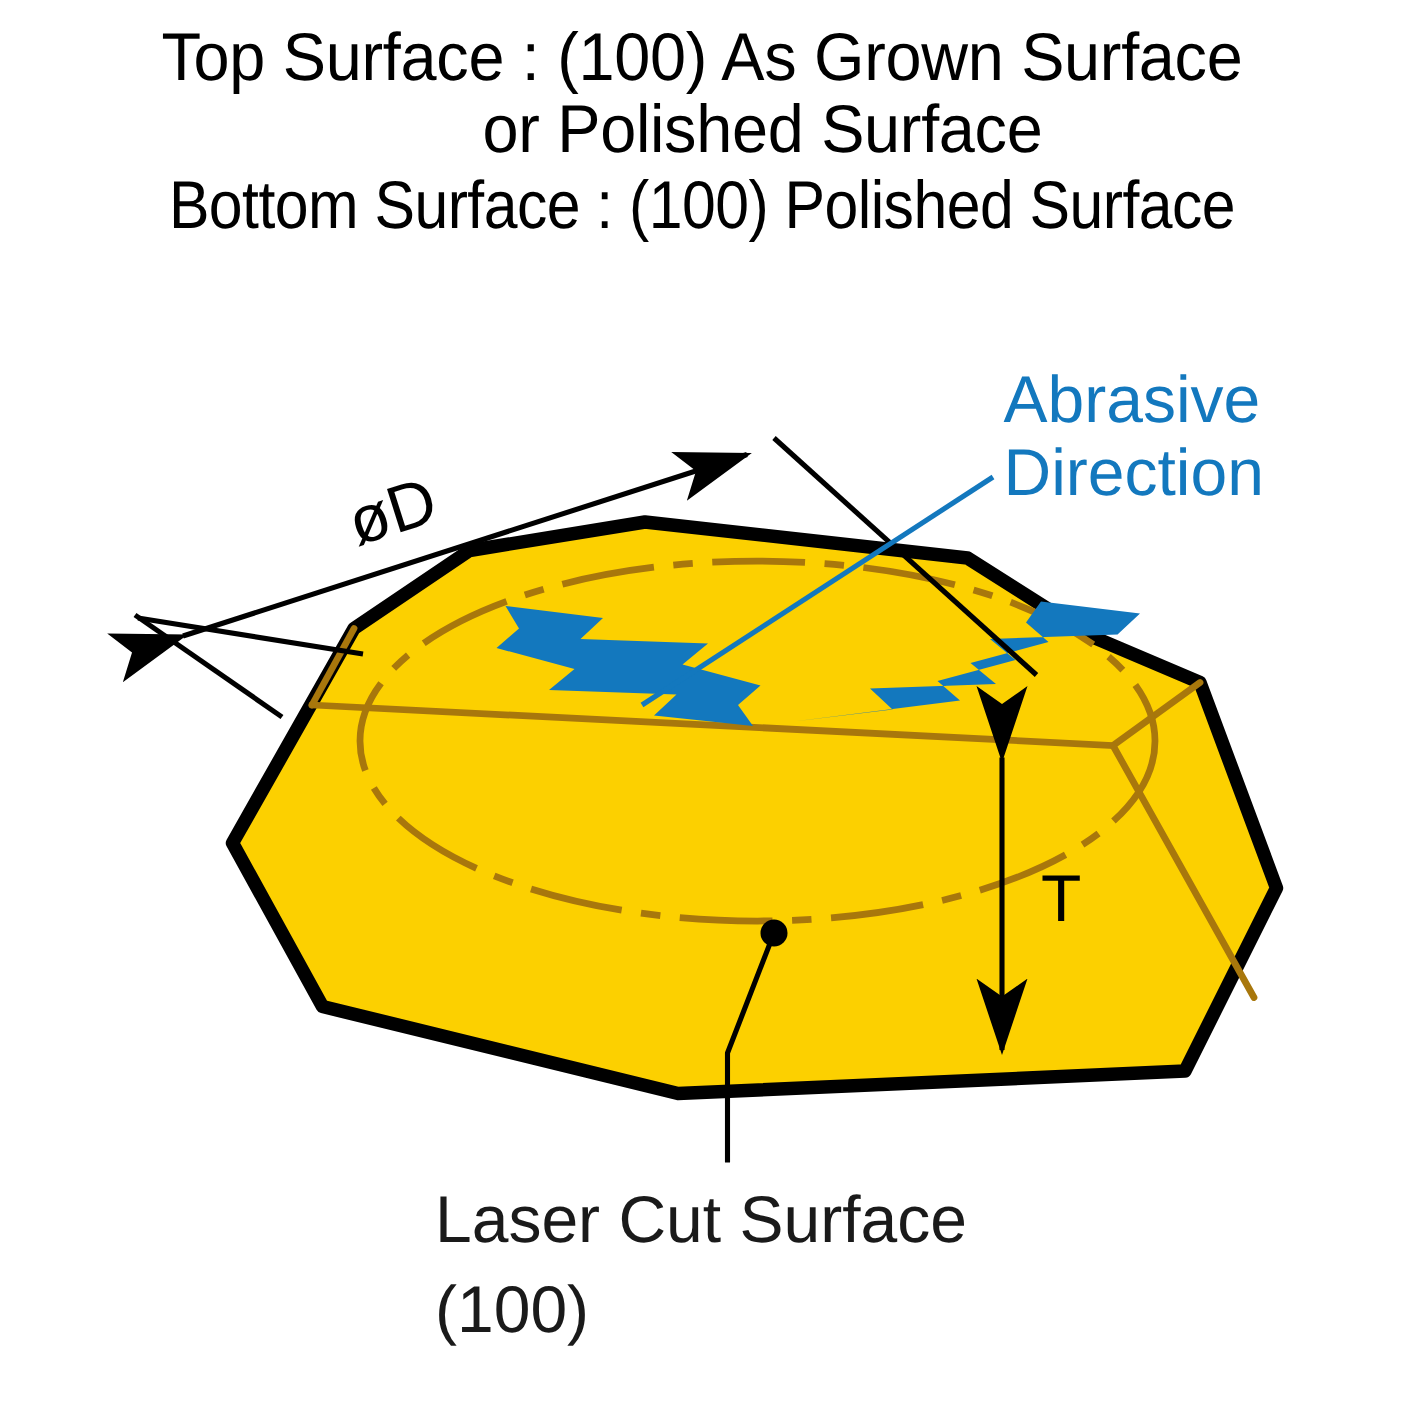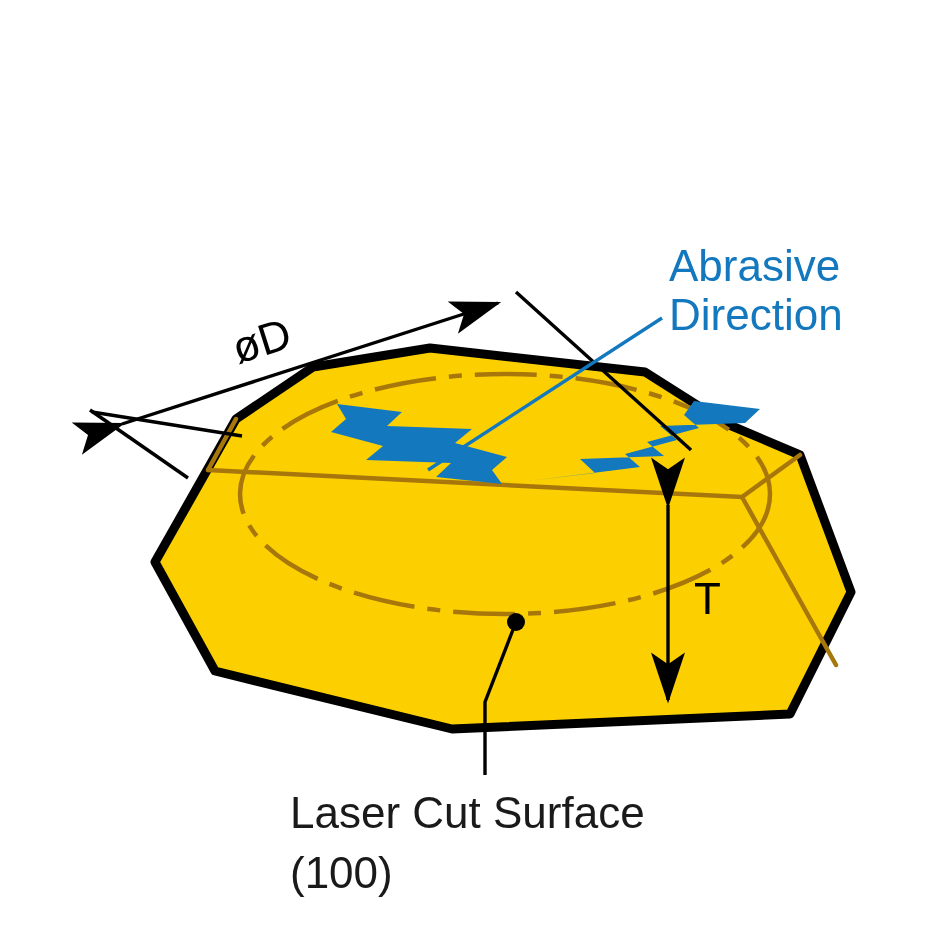--- a/index.html
+++ b/index.html
@@ -71,20 +71,25 @@
     font-family: "Liberation Sans", sans-serif;
     font-size: 44px;
     fill: #1a1a1a;
   }
 </style>
 </head>
 <body>
 
 <div id="page">
 
+  <div class="header-block">
+    <span class="hdr-line hdr-line-1">Top Surface : (100) As Grown Surface</span>
+    <span class="hdr-line hdr-line-2">or Polished Surface</span>
+    <span class="hdr-line hdr-line-3">Bottom Surface : (100) Polished Surface</span>
+  </div>
 
   <svg id="diagram" viewBox="0 0 936 937">
     <defs>
       <marker id="arrowSolid" markerWidth="16" markerHeight="16" refX="14" refY="5" orient="auto" markerUnits="strokeWidth">
         <path d="M0,0 L15,5 L0,10 L3.5,5 Z" fill="#000000"></path>
       </marker>
       <marker id="arrowSolidStart" markerWidth="16" markerHeight="16" refX="14" refY="5" orient="auto" markerUnits="strokeWidth">
         <path d="M0,0 L15,5 L0,10 L3.5,5 Z" fill="#000000"></path>
       </marker>
       <clipPath id="crystalClip">

